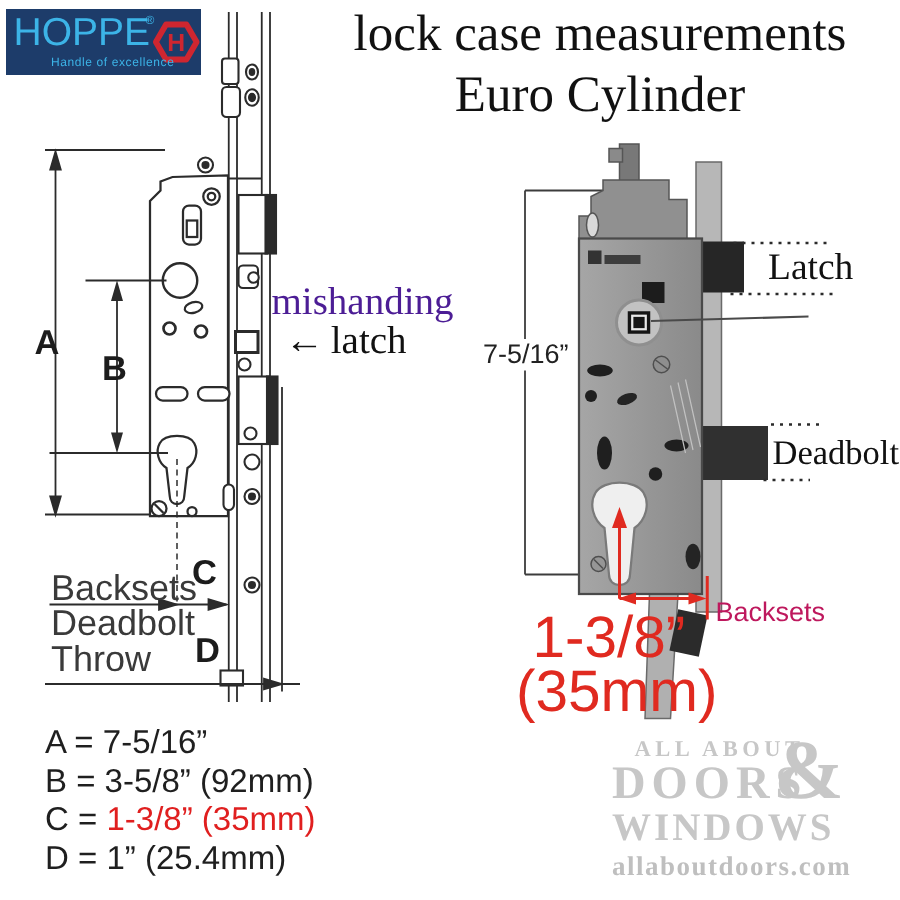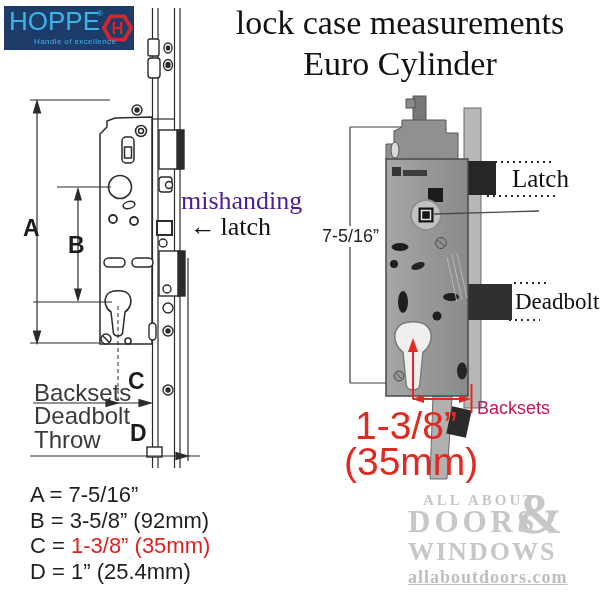--- a/index.html
+++ b/index.html
@@ -48,21 +48,21 @@
   .lbl-red-in{left:355px;top:404px;}
   .lbl-red-mm{left:344px;top:440px;}
 
   
   .watermark{left:408px;top:492px;width:172px;color:#c7c7c7;font-weight:bold;
              font-family:"Liberation Serif",serif;text-align:left;}
   .wm-top{display:block;font-size:15px;letter-spacing:3px;margin-left:15px;}
   .wm-amp{position:absolute;left:108px;top:-6px;font-size:56px;line-height:1;}
   .wm-doors{display:block;font-size:31px;letter-spacing:4px;margin-top:-3px;line-height:1;}
   .wm-windows{display:block;font-size:26px;letter-spacing:2px;margin-top:2px;line-height:1;}
-  .wm-domain{display:block;font-size:18px;letter-spacing:1px;margin-top:3px;line-height:1;color:#bfbfbf;text-decoration:underline;}
+  .wm-domain{display:block;font-size:18px;letter-spacing:1px;margin-top:3px;line-height:1;color:#bfbfbf;}
 </style>
 </head>
 <body>
 
 <div id="stage">
 
   <div class="abs logo">
     <span class="abs logo-brand">HOPPE</span>
     <span class="abs logo-reg">®</span>
     <svg class="logo-hex" width="33" height="32" viewBox="0 0 34 32">

